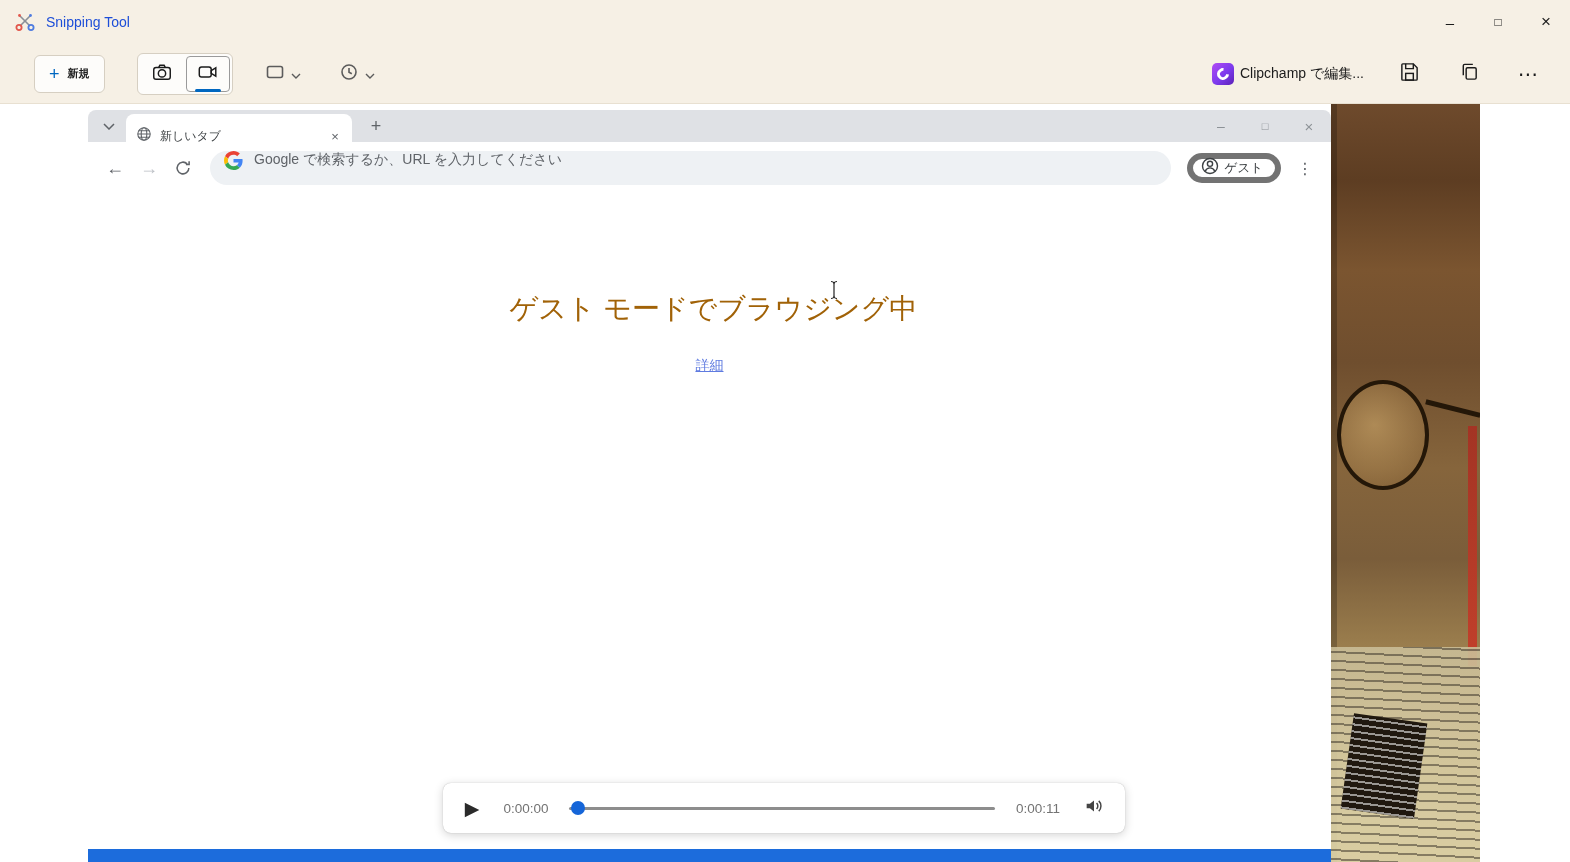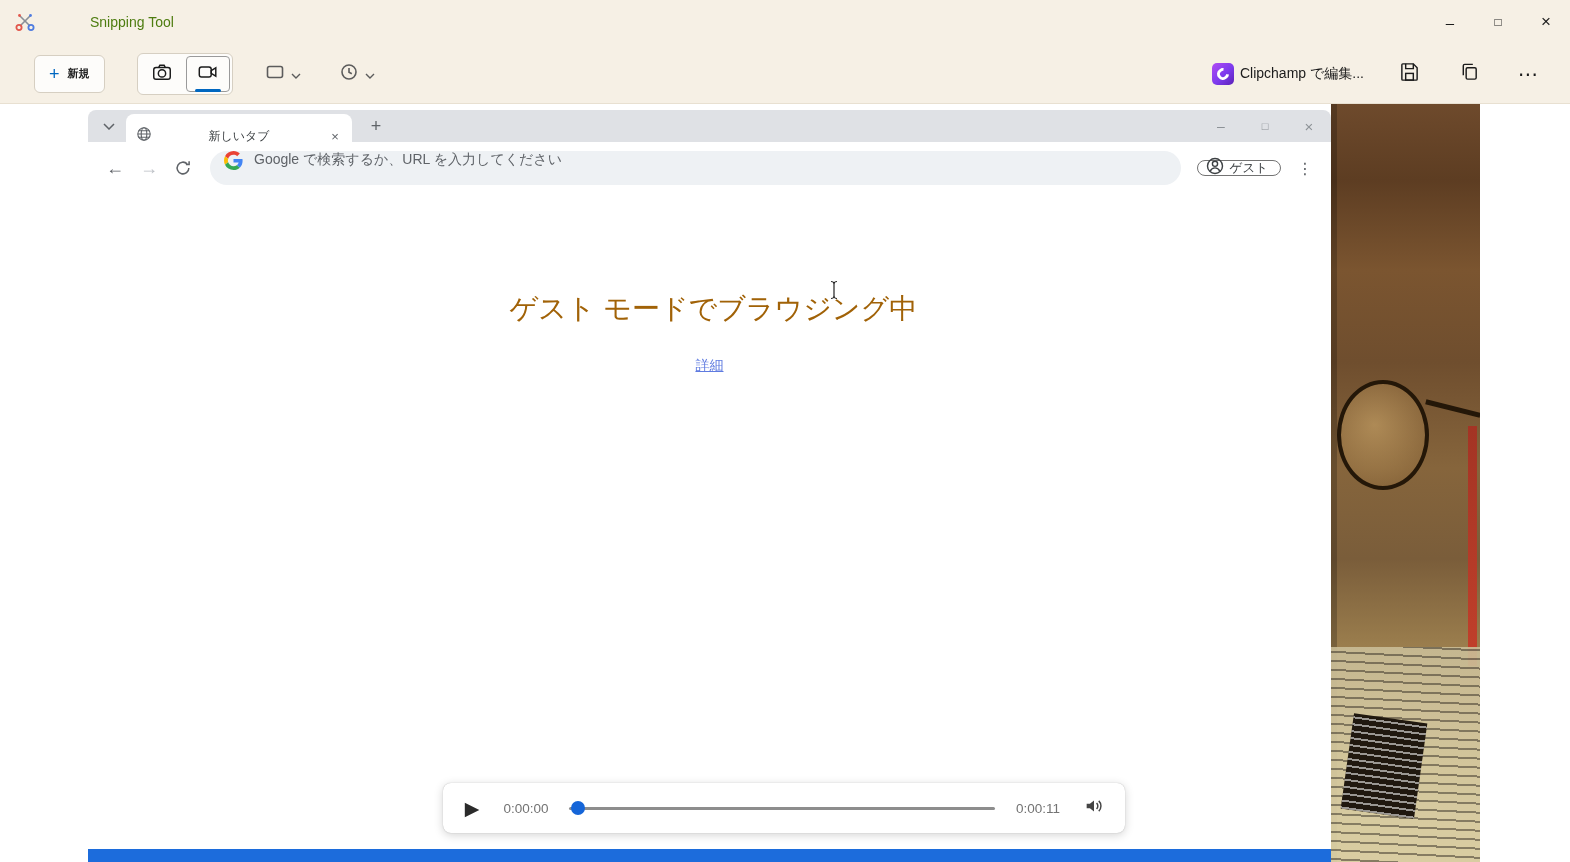--- a/index.html
+++ b/index.html
@@ -8,21 +8,21 @@
     font-family:"Liberation Sans","DejaVu Sans",sans-serif;
     background:#ffffff; color:#1b1b1b; position:relative;
     --accent:#0067c0; --link:#5f7be0; --dot:#1565d8; --taskbar-blue:#1c6cdc;
   }
 
   
   .titlebar {
     height:44px; background:#f6f0e5; display:flex; align-items:center; padding-left:14px;
   }
   .app-icon { width:22px; height:22px; display:flex; align-items:center; justify-content:center; margin-right:10px; }
-  .app-title { font-size:14px; color:#4d7c0f;margin-left:44px; }
+  .app-title { font-size:14px; color:#1d4ed8; }
   .win-controls { margin-left:auto; display:flex; height:44px; }
   .wc { width:48px; height:44px; display:flex; align-items:center; justify-content:center; color:#1b1b1b; }
   .wc.min { font-size:15px; }
   .wc.max { font-size:12px; }
   .wc.cls { font-size:17px; }
 
   .toolbar {
     height:60px; background:#f6f0e5; display:flex; align-items:center;
     padding:0 26px 0 34px; border-bottom:1px solid #e8e0d1;
   }
@@ -78,40 +78,40 @@
       #20180f; }
 
   
   .taskbar-strip { position:absolute; left:88px; top:745px; width:1243px; height:13px; background:var(--taskbar-blue); }
 
   
   .browser { position:absolute; left:88px; top:6px; width:1243px; height:739px; display:flex; flex-direction:column; }
   .tabstrip { height:32px; background:#dfe1e5; border-radius:8px 8px 0 0; display:flex; align-items:center; padding-left:8px; }
   .tab-search { width:26px; height:26px; display:flex; align-items:center; justify-content:center; }
   .tab { height:28px; align-self:flex-end; width:226px; background:#fff; border-radius:8px 8px 0 0;
-    display:flex; align-items:center; gap:8px; padding:16px 8px 0 10px; margin-left:4px;text-align:center; }
+    display:flex; align-items:center; gap:8px; padding:16px 8px 0 10px; margin-left:4px; }
   .tab-title { font-size:12px; color:#3c4043; flex:1; white-space:nowrap; overflow:hidden; }
   .tab-close { width:18px; height:18px; display:flex; align-items:center; justify-content:center;
     font-size:13px; color:#5f6368; border-radius:50%; }
   .newtab-btn { width:28px; height:28px; margin-left:10px; display:flex; align-items:center; justify-content:center;
     font-size:18px; color:#5f6368; }
   .strip-controls { margin-left:auto; display:flex; }
   .swc { width:44px; height:32px; display:flex; align-items:center; justify-content:center; color:#8d9297; }
   .swc.min { font-size:14px; } .swc.max { font-size:11px; } .swc.cls { font-size:15px; }
 
   .navbar { height:52px; background:#fff; display:flex; align-items:center; padding:0 12px; gap:4px; }
   .nav-btn { width:30px; height:30px; display:flex; align-items:center; justify-content:center;
     font-size:18px; color:#5f6368; border-radius:50%; }
   .nav-btn.disabled { color:#bdc1c6; }
   .omnibox { flex:1; height:34px; background:#eef1f4; border-radius:17px; margin-left:8px;
     display:flex; align-items:flex-start; padding:0 14px; gap:11px; }
   .omnibox-input { border:none; outline:none; background:transparent; flex:1; font-size:14px;
     font-family:"Liberation Sans","DejaVu Sans",sans-serif; color:#5f6368; }
   .omnibox-input::placeholder { color:#5f6368; opacity:1; }
-  .guest-pill { margin-left:12px; height:16px; border:1px solid #737373; border-radius:15px; background:#fff;
+  .guest-pill { margin-left:12px; height:30px; border:6px solid #737373; border-radius:15px; background:#fff;
     display:flex; align-items:center; gap:5px; padding:0 12px 0 7px; }
   .guest-label { font-size:12.5px; color:#3c4043; }
   .kebab-btn { width:28px; height:28px; margin-left:6px; display:flex; align-items:center; justify-content:center;
     font-size:16px; color:#5f6368; }
 
   .page { flex:1; background:#fff; position:relative; }
   .guest-content { width:400px; margin:0 auto; padding-top:94px; text-align:center; }
   .guest-heading { font-size:28px; font-weight:400; color:#a16207; line-height:42px; margin-bottom:26px; white-space:nowrap; }
   .guest-body { text-align:left; font-size:14px; line-height:20.5px; color:#474b4f; margin-bottom:44px; }
   .details-link { font-size:14px; color:var(--link); text-decoration:underline; }

